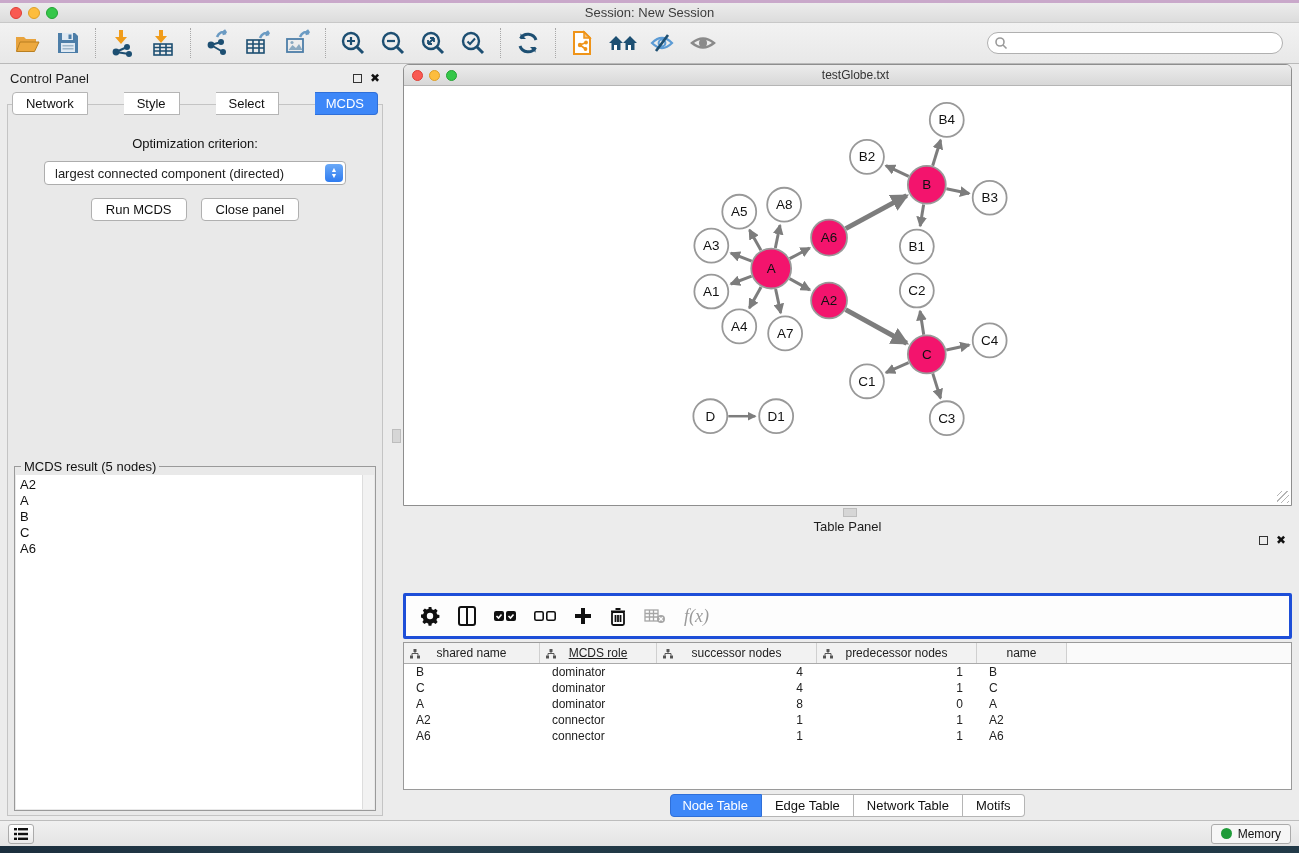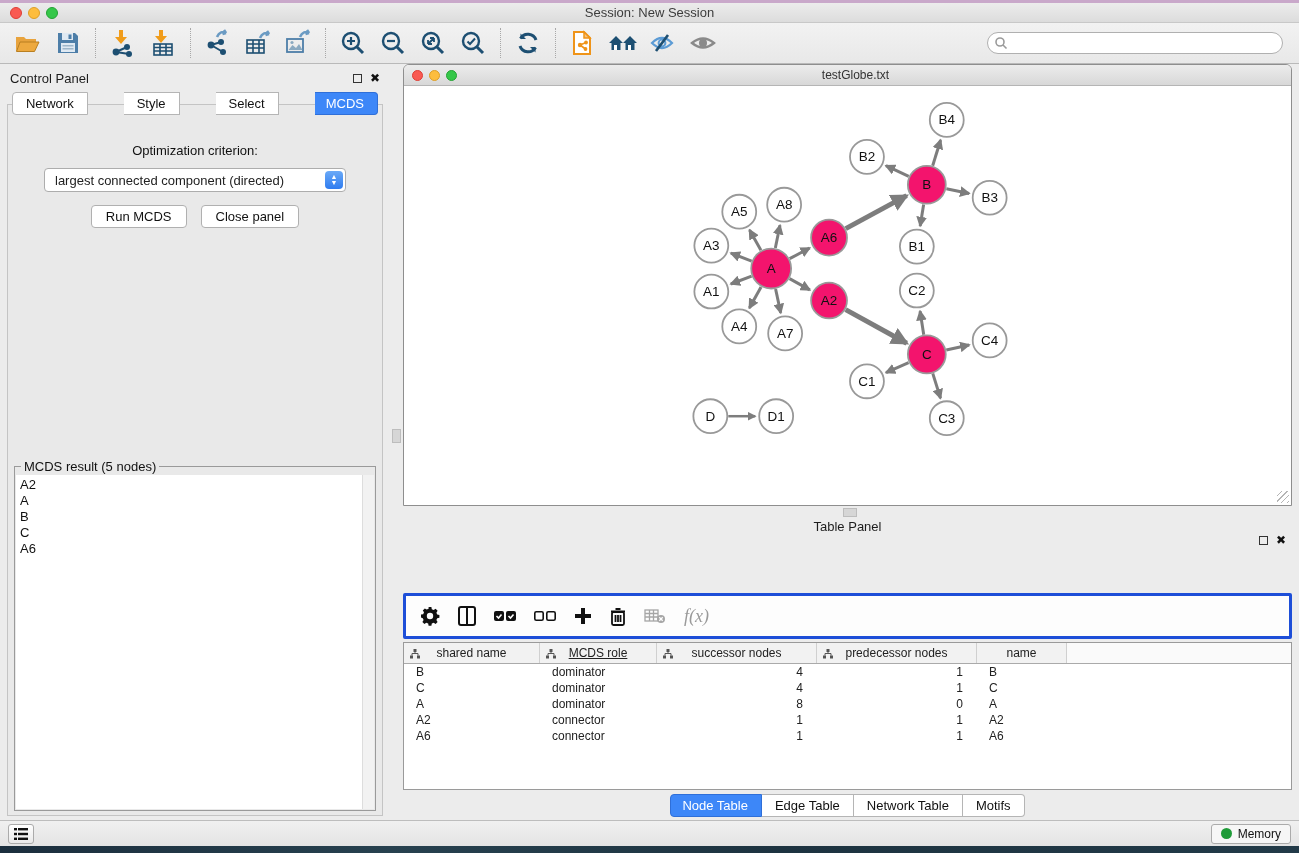--- a/index.html
+++ b/index.html
@@ -37,21 +37,21 @@
   .float-box { width:9px; height:9px; border:1.5px solid #333; display:inline-block; }
   .close-x { font-size:12px; font-weight:bold; color:#111; line-height:1; }
 
   .cp-tabs { display:flex; justify-content:center; margin-top:2px; position:relative; z-index:2;gap:36px; }
   .tab-seg { font-size:13px; padding:3px 13px; background:#fff; border:1px solid #b5b5b5; border-left:none; color:#111; cursor:default; }
   .tab-seg:first-child { border-left:1px solid #b5b5b5; border-radius:4px 0 0 4px; }
   .tab-seg:last-child { border-radius:0 4px 4px 0; }
   .tab-seg.active { background:#3d87f8; border-color:#2f6fd8; color:#fff;padding-left:11px; }
 
   .cp-inner { flex:1; margin:-11px 7px 0 7px; border:1px solid #c4c4c4; background:#e9e9e9; padding-top:24px; display:flex; flex-direction:column; }
-  .opt-label { text-align:center; font-size:13px; color:#111; margin-top:14px; }
+  .opt-label { text-align:center; font-size:13px; color:#111; margin-top:7px; }
   .criterion { margin:10px 36px 0 36px; height:24px; background:#fff; border:1px solid #adadad; border-radius:4px; display:flex; align-items:center; position:relative; font-size:13px; padding-left:10px; }
   .criterion .stepper { position:absolute; right:2px; top:2px; width:18px; height:18px; border-radius:4px; background:linear-gradient(#6aa9f7,#2f7cf0); display:flex; flex-direction:column; align-items:center; justify-content:center; color:#fff; }
   .criterion .stepper span { font-size:7px; line-height:6px; }
   .cp-buttons { display:flex; justify-content:center; gap:14px; margin-top:13px; }
   .mac-btn { font-size:13px; padding:3px 14px; background:#fff; border:1px solid #b0b0b0; border-radius:4px; color:#111; }
 
   .result-field { margin:0 6px 4px 6px; margin-top:auto; height:345px; border:1px solid #9a9a9a; position:relative; background:#e9e9e9; }
   .result-legend { position:absolute; top:-8px; left:6px; background:#e9e9e9; font-size:13px; padding:0 3px; color:#111; }
   .result-list { position:absolute; inset:8px 1px 1px 1px; background:#fff; overflow:hidden; display:flex; }
   .result-items { flex:1; padding:2px 4px; font-size:13px; line-height:16px; color:#111; }

